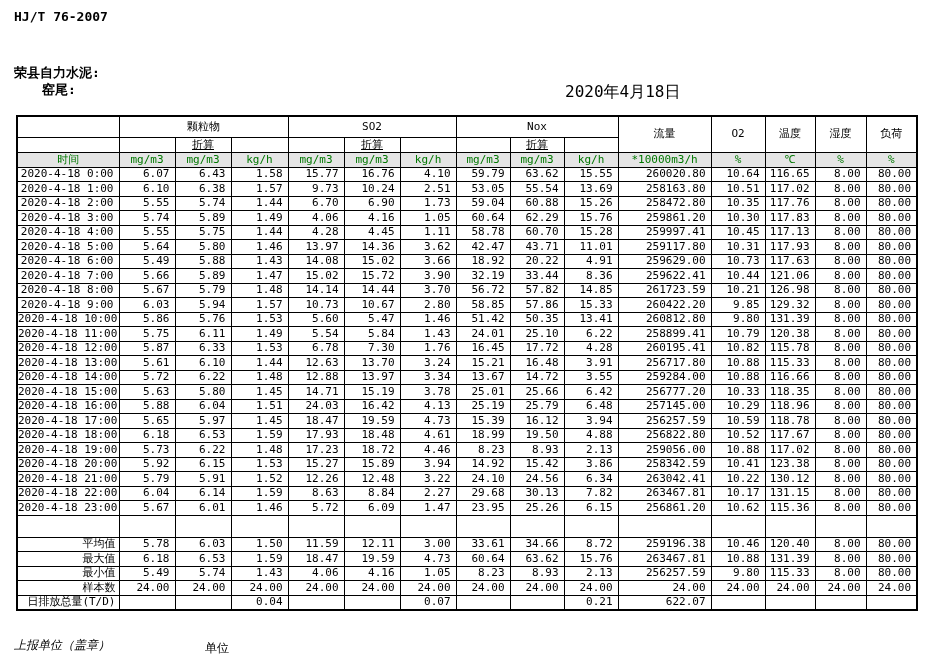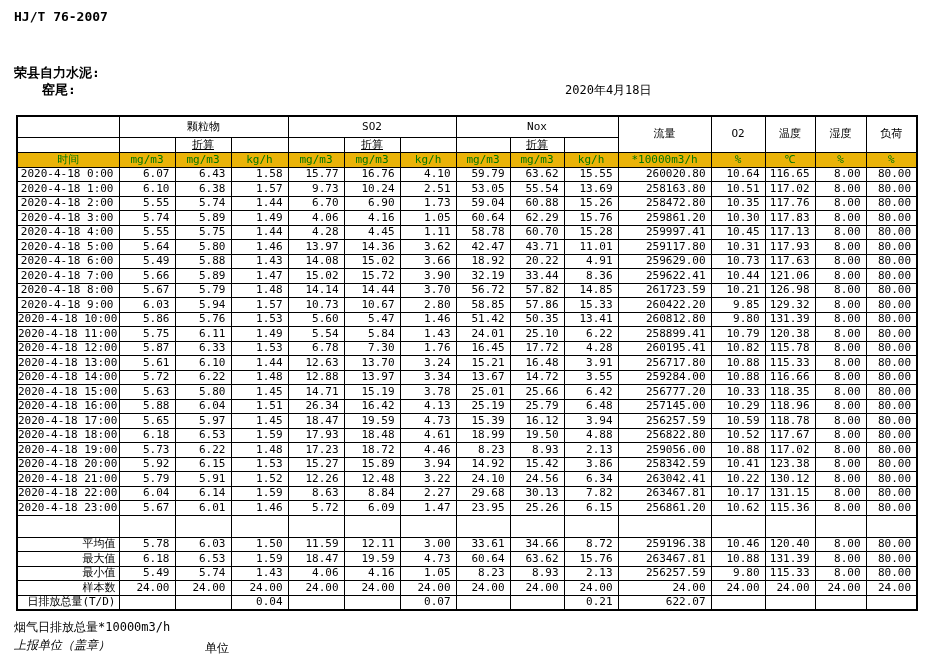--- a/index.html
+++ b/index.html
@@ -3,34 +3,34 @@
 <meta charset="utf-8">
 <style>
   html,body {margin:0; padding:0; background:#fff;}
   .page {position:relative; width:790px; height:659px; background:#ffffff;
          font-family:"DejaVu Sans Mono","Liberation Mono",monospace; color:#000;}
   .abs {position:absolute; white-space:nowrap;}
   .std  {left:14px; top:9px;  font-size:13px; font-weight:bold;}
   .ttl  {left:205px; top:28px; font-size:17px; font-weight:bold; letter-spacing:1px;}
   .cmp  {left:14px; top:64px; font-size:13px; font-weight:bold;}
   .loc  {left:14px; top:81px; font-size:13px; font-weight:bold;margin-left:28px;}
-  .dat  {left:565px; top:82px; font-size:12px;}
+  .dat  {left:565px; top:82px; font-size:16px;}
   .ft1  {left:14px; top:619px; font-size:12px;}
   .ft2  {left:14px; top:637px; font-size:12px;font-style:italic;}
   .ft3  {left:205px; top:640px; font-size:12px;text-align:center;}
 
   table.rep {position:absolute; left:16px; top:115px; width:900px;
              border-collapse:collapse; border:2px solid #000; table-layout:fixed;}
   table.rep td, table.rep th {border:1px solid #000; font-weight:normal;
              font-size:11px; line-height:12px; padding:0 6px 0 0;
              overflow:hidden; white-space:nowrap; text-align:right;}
   tr.hA {height:21px;} tr.hB {height:15px;text-decoration:underline;} tr.hC {height:15px;}
   tr.dr {height:14.5px;} tr.blank {height:22px;} tr.sum {height:14.5px;}
   .ch   {font-size:12px; text-align:center !important; padding:0 !important;}
-  .grn  {background:#eab308; color:#007700;}
+  .grn  {background:#e5e5e5; color:#007700;}
   .lbl  {font-size:12px; text-align:right !important; padding-right:3px !important;margin-left:48px;}
   .tcell{padding-right:5px !important;}
 </style>
 </head>
 <body>
 
 <div class="page">
   <div class="abs std">HJ/T  76-2007</div>
   <div class="abs cmp">荣县自力水泥:</div>
   <div class="abs loc">窑尾:</div>
@@ -365,21 +365,21 @@
           <td class="tcell">10.33</td>
           <td class="tcell">118.35</td>
           <td class="tcell">8.00</td>
           <td class="tcell">80.00</td>
         </tr>
         <tr class="dr">
           <td class="tcell">2020-4-18 16:00</td>
           <td class="tcell">5.88</td>
           <td class="tcell">6.04</td>
           <td class="tcell">1.51</td>
-          <td class="tcell">26.34</td>
+          <td class="tcell">24.03</td>
           <td class="tcell">16.42</td>
           <td class="tcell">4.13</td>
           <td class="tcell">25.19</td>
           <td class="tcell">25.79</td>
           <td class="tcell">6.48</td>
           <td class="tcell">257145.00</td>
           <td class="tcell">10.29</td>
           <td class="tcell">118.96</td>
           <td class="tcell">8.00</td>
           <td class="tcell">80.00</td>
@@ -601,16 +601,15 @@
           <td class="tcell">0.21</td>
           <td class="tcell">622.07</td>
           <td class="tcell"></td>
           <td class="tcell"></td>
           <td class="tcell"></td>
           <td class="tcell"></td>
         </tr>
       </tbody>
   </table>
 
-  <div class="abs ft1">烟气日排放总量*10000m3/h</div>
   <div class="abs ft2">上报单位（盖章）</div>
   <div class="abs ft3">单位</div>
 </div>
 
 </body></html>

